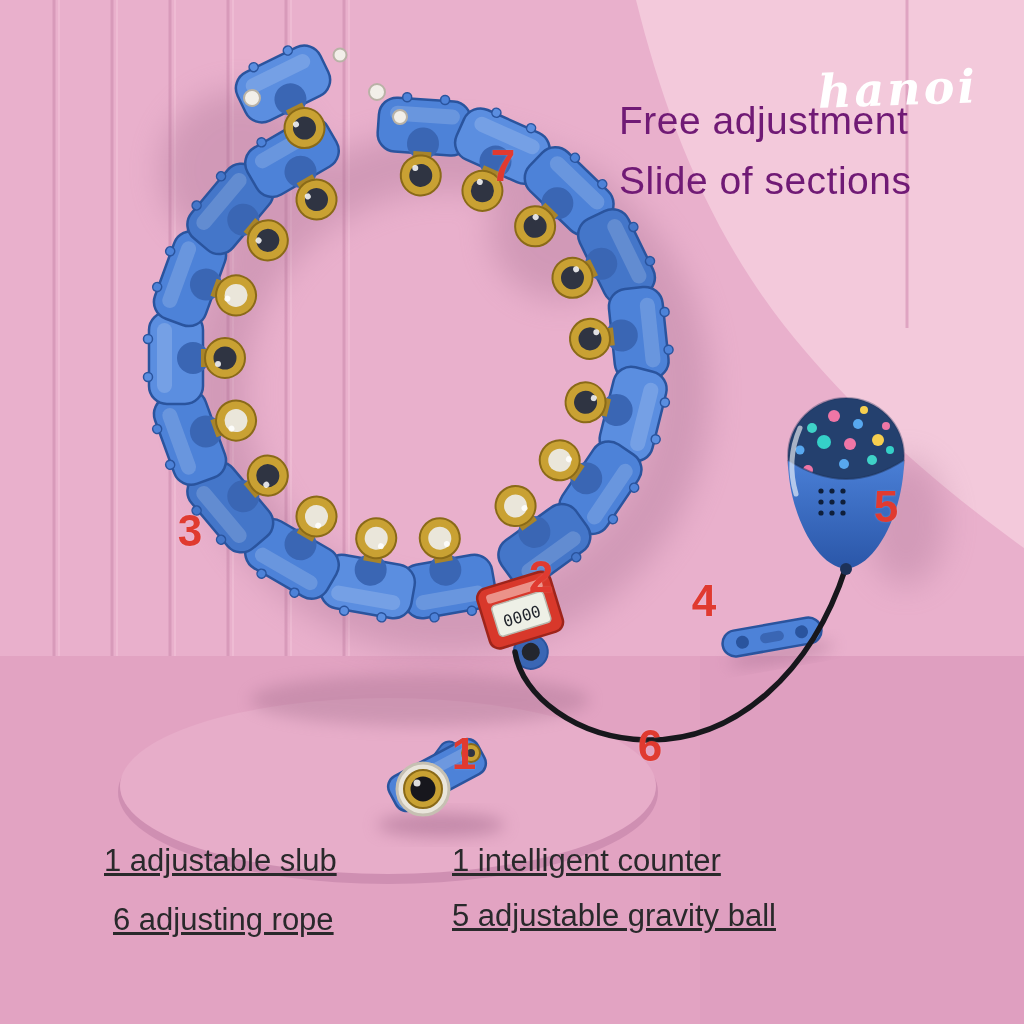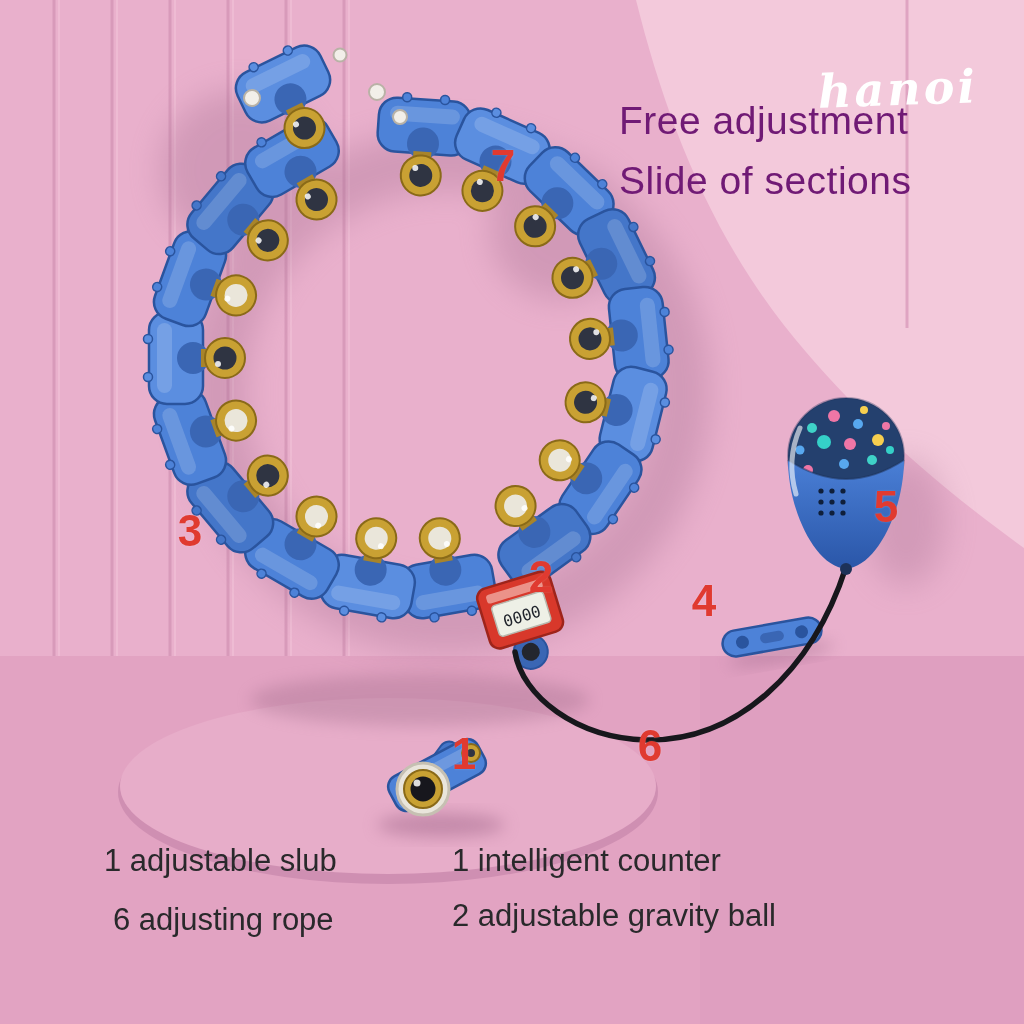--- a/index.html
+++ b/index.html
@@ -8,21 +8,21 @@
   #scene svg{position:absolute;left:0;top:0;}
   .headline{position:absolute;color:#701a75;font-size:39px;letter-spacing:.5px;white-space:nowrap;}
   #headline1{left:619px;top:99px;}
   #headline2{left:619px;top:159px;}
   .watermark{position:absolute;left:818px;top:62px;color:#ffffff;
              font-family:"DejaVu Serif",serif;font-style:italic;font-weight:bold;
              font-size:46px;letter-spacing:3px;transform:rotate(-2deg);}
   .callout{position:absolute;color:#e03a30;font-size:44px;font-weight:bold;
            transform:translate(-50%,-50%);white-space:nowrap;
            text-shadow:0 0 2px rgba(255,255,255,.25);}
-  .legend-item{position:absolute;color:#29292b;font-size:31px;white-space:nowrap;}
+  .legend-item{position:absolute;color:#29292b;font-size:31px;white-space:nowrap;text-decoration:underline;}
 </style>
 </head>
 <body>
 
 <div id="scene">
 
 <svg width="1024" height="1024" viewBox="0 0 1024 1024">
   <defs>
     <filter id="blur16" x="-40%" y="-40%" width="180%" height="180%">
           <feGaussianBlur stdDeviation="16"></feGaussianBlur>
@@ -358,16 +358,16 @@
 <div class="callout" style="left:464px;top:754px">1</div>
 <div class="callout" style="left:541px;top:577px">2</div>
 <div class="callout" style="left:190px;top:531px">3</div>
 <div class="callout" style="left:704px;top:601px">4</div>
 <div class="callout" style="left:886px;top:507px">5</div>
 <div class="callout" style="left:650px;top:746px">6</div>
 <div class="callout" style="left:503px;top:166px">7</div>
 
 <div class="legend-item" style="left:104px;top:843px">1 adjustable slub</div>
 <div class="legend-item" style="left:452px;top:843px">1 intelligent counter</div>
-<div class="legend-item" style="left:452px;top:898px">2 adjustable gravity ball</div>
+<div class="legend-item" style="left:452px;top:898px">5 adjustable gravity ball</div>
 <div class="legend-item" style="left:113px;top:902px">6 adjusting rope</div>
 
 </div>
 
 </body></html>

